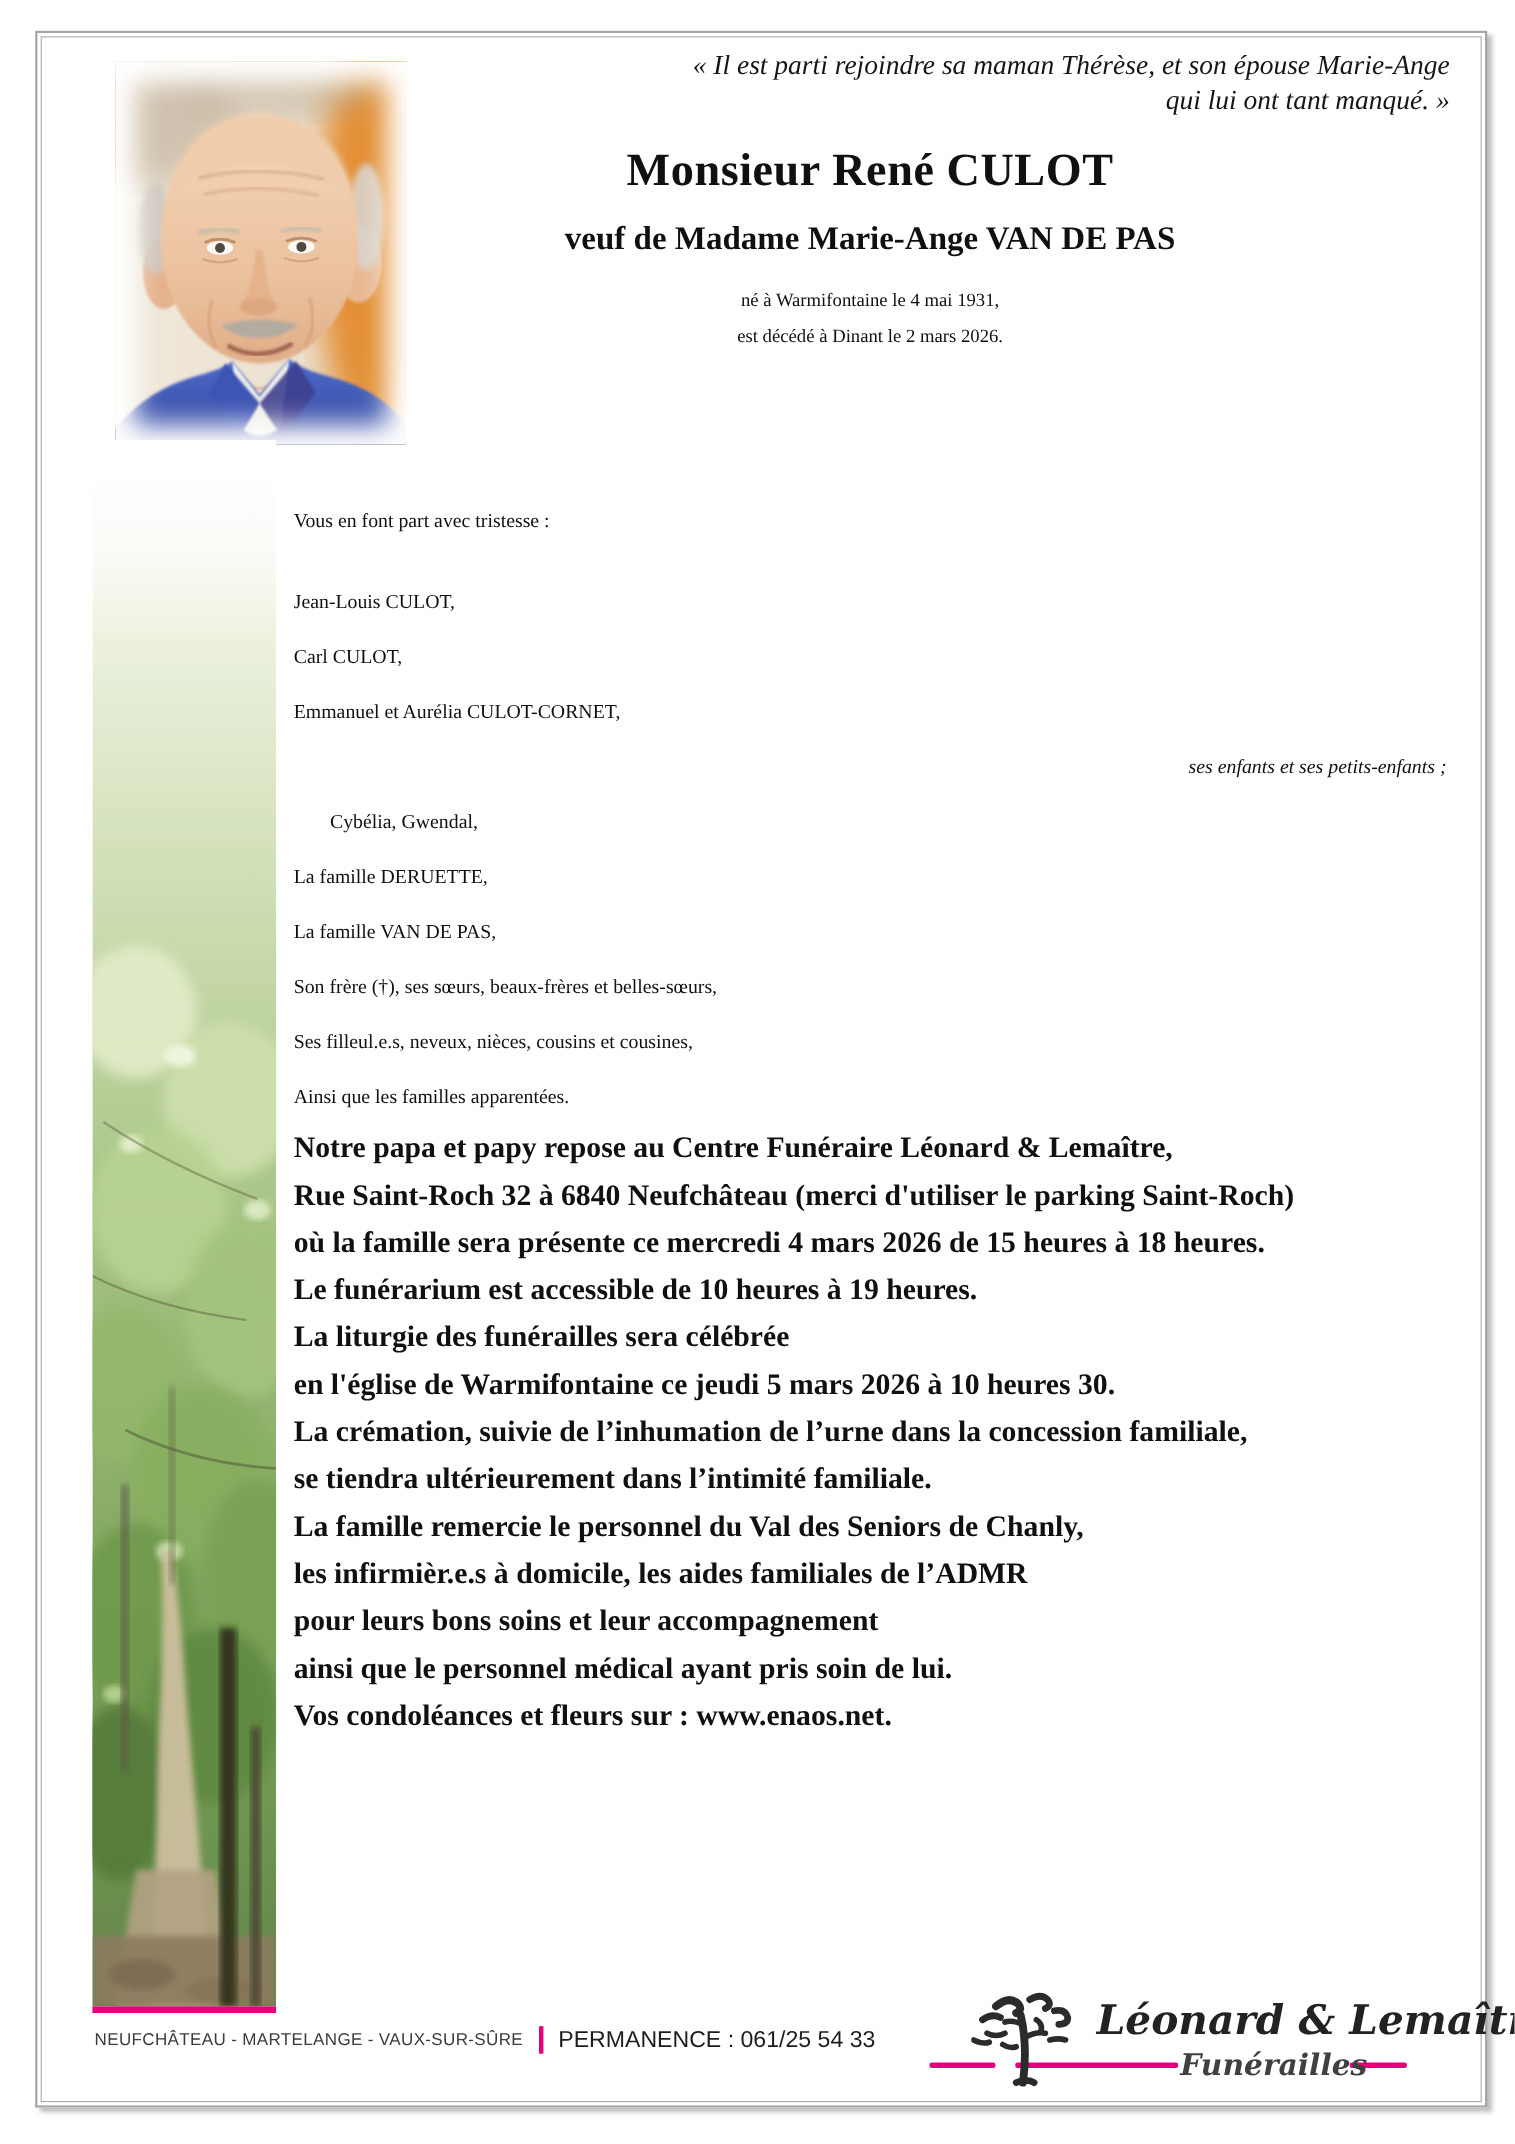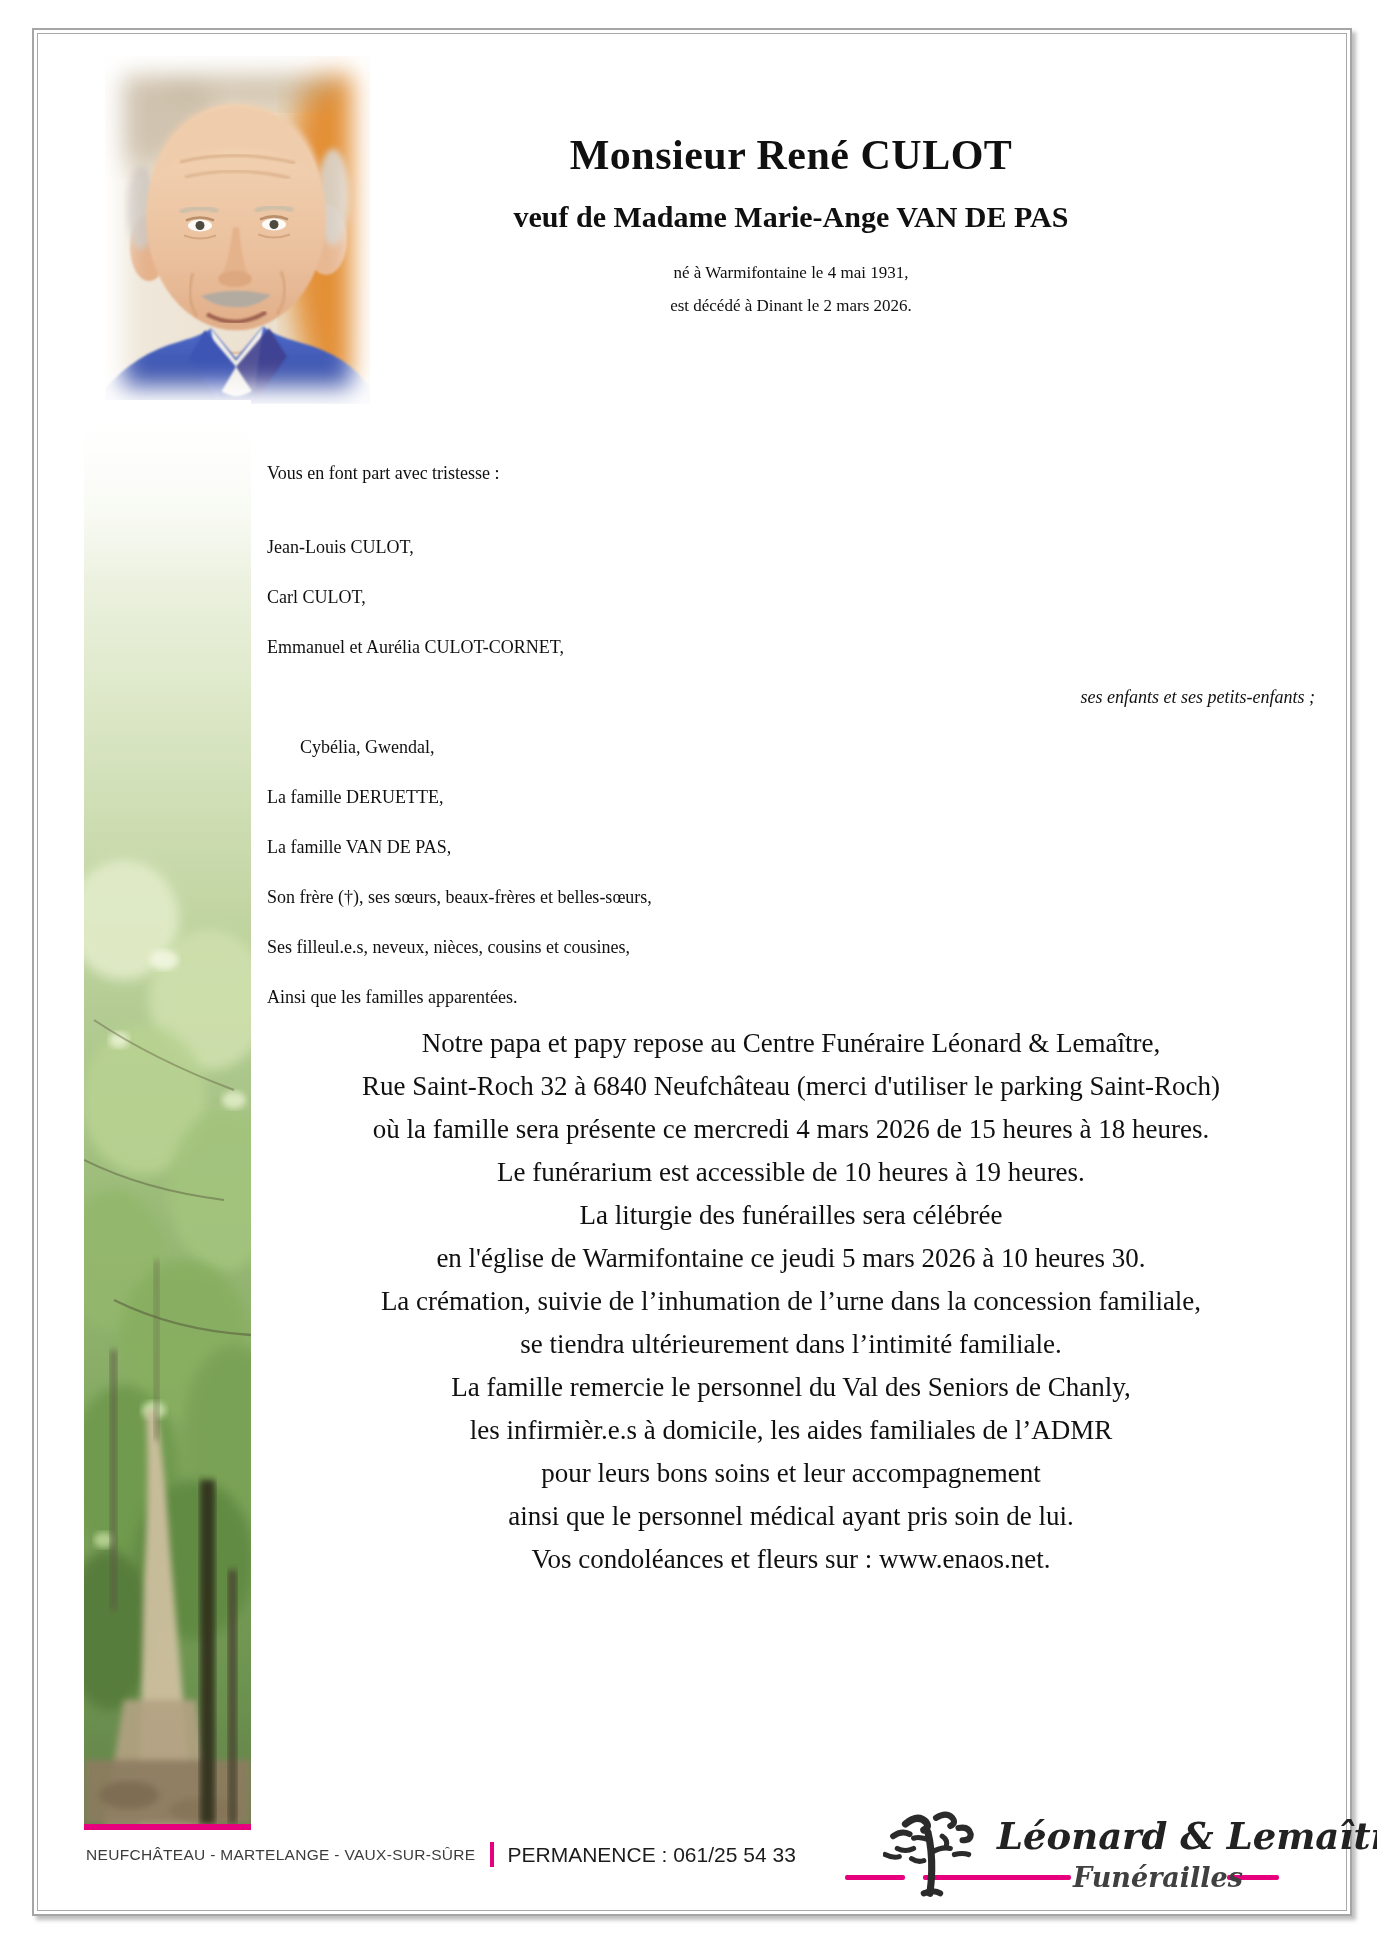--- a/index.html
+++ b/index.html
@@ -28,21 +28,21 @@
   .birthline div{line-height:33px;}
 
   
   .main{position:absolute;left:267px;width:1048px;top:448px;}
   .line{font-size:18px;line-height:50px;}
   .gap-before{margin-top:24px;}
   .indent{padding-left:33px;}
   .caption{text-align:right;font-style:italic;}
 
   
-  .details p{text-align:center;font-weight:normal;font-size:27px;line-height:43px;margin:0;}
+  .details p{text-align:left;font-weight:bold;font-size:27px;line-height:43px;margin:0;}
   .m12{margin-top:12px;} .m28{margin-top:28px;} .m24{margin-top:24px;}
   .m30{margin-top:30px;} .m22{margin-top:22px;}
 
   
   .strip{position:absolute;left:84px;top:400px;width:167px;height:1424px;}
   .strip svg{display:block;width:100%;height:100%;}
   .strip-line{position:absolute;left:84px;top:1824px;width:167px;height:6px;}
 
   
   .footer-left{position:absolute;left:86px;top:1842px;display:flex;align-items:center;gap:14px;}
@@ -145,20 +145,24 @@
       <path d="M110,290 Q131,300 152,289" stroke="#d8a67d" stroke-width="2.5" fill="none" opacity="0.7" filter="url(#b1)"></path>
 
       <path d="M0,345 L0,330 Q30,295 75,283 Q100,276 106,270 L131,300 L158,268 Q168,277 195,284 Q245,297 265,330 L265,345 Z" fill="url(#shirtGrad)" filter="url(#b1)"></path>
       <path d="M106,270 L131,302 L158,268 L150,330 Q131,345 113,330 Z" fill="#f2efe9" filter="url(#b1)"></path>
       <path d="M100,272 L131,308 L112,340 L84,300 Z" fill="#3d55b4" filter="url(#b1)"></path>
       <path d="M164,270 L131,308 L152,340 L182,298 Z" fill="#41418f" opacity="0.9" filter="url(#b1)"></path>
     </svg>
     <div class="photo-fade"></div>
   </div>
 
+  <div class="quote">
+    <div>« Il est parti rejoindre sa maman Thérèse, et son épouse Marie-Ange</div>
+    <div>qui lui ont tant manqué. »</div>
+  </div>
 
   <div class="header">
     <div class="title">Monsieur René CULOT</div>
     <div class="subtitle">veuf de Madame Marie-Ange VAN DE PAS</div>
     <div class="birthline">
       <div>né à Warmifontaine le 4 mai 1931,</div>
       <div>est décédé à Dinant le 2 mars 2026.</div>
     </div>
   </div>
 

